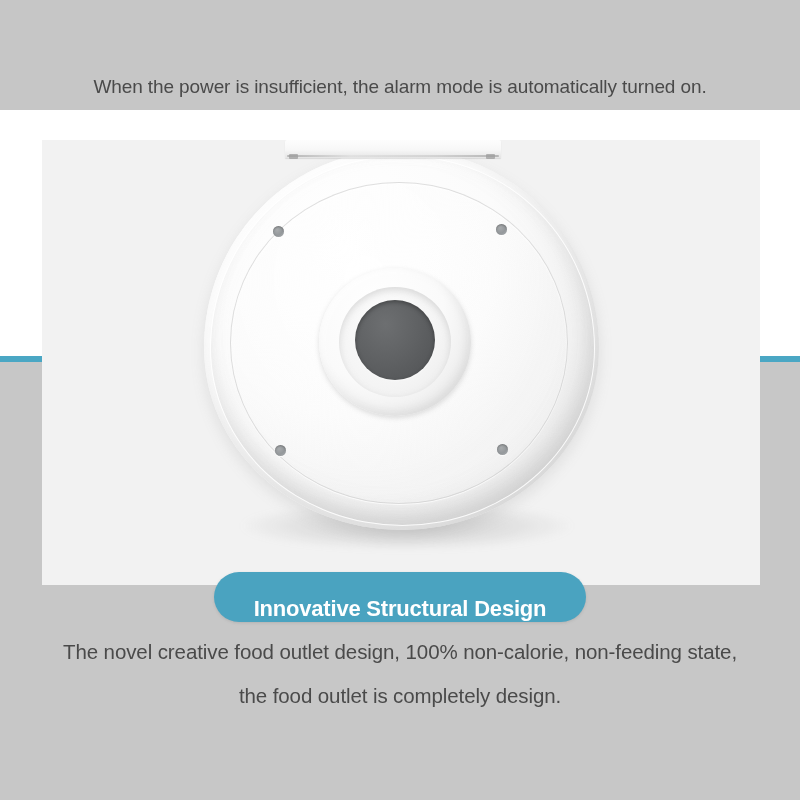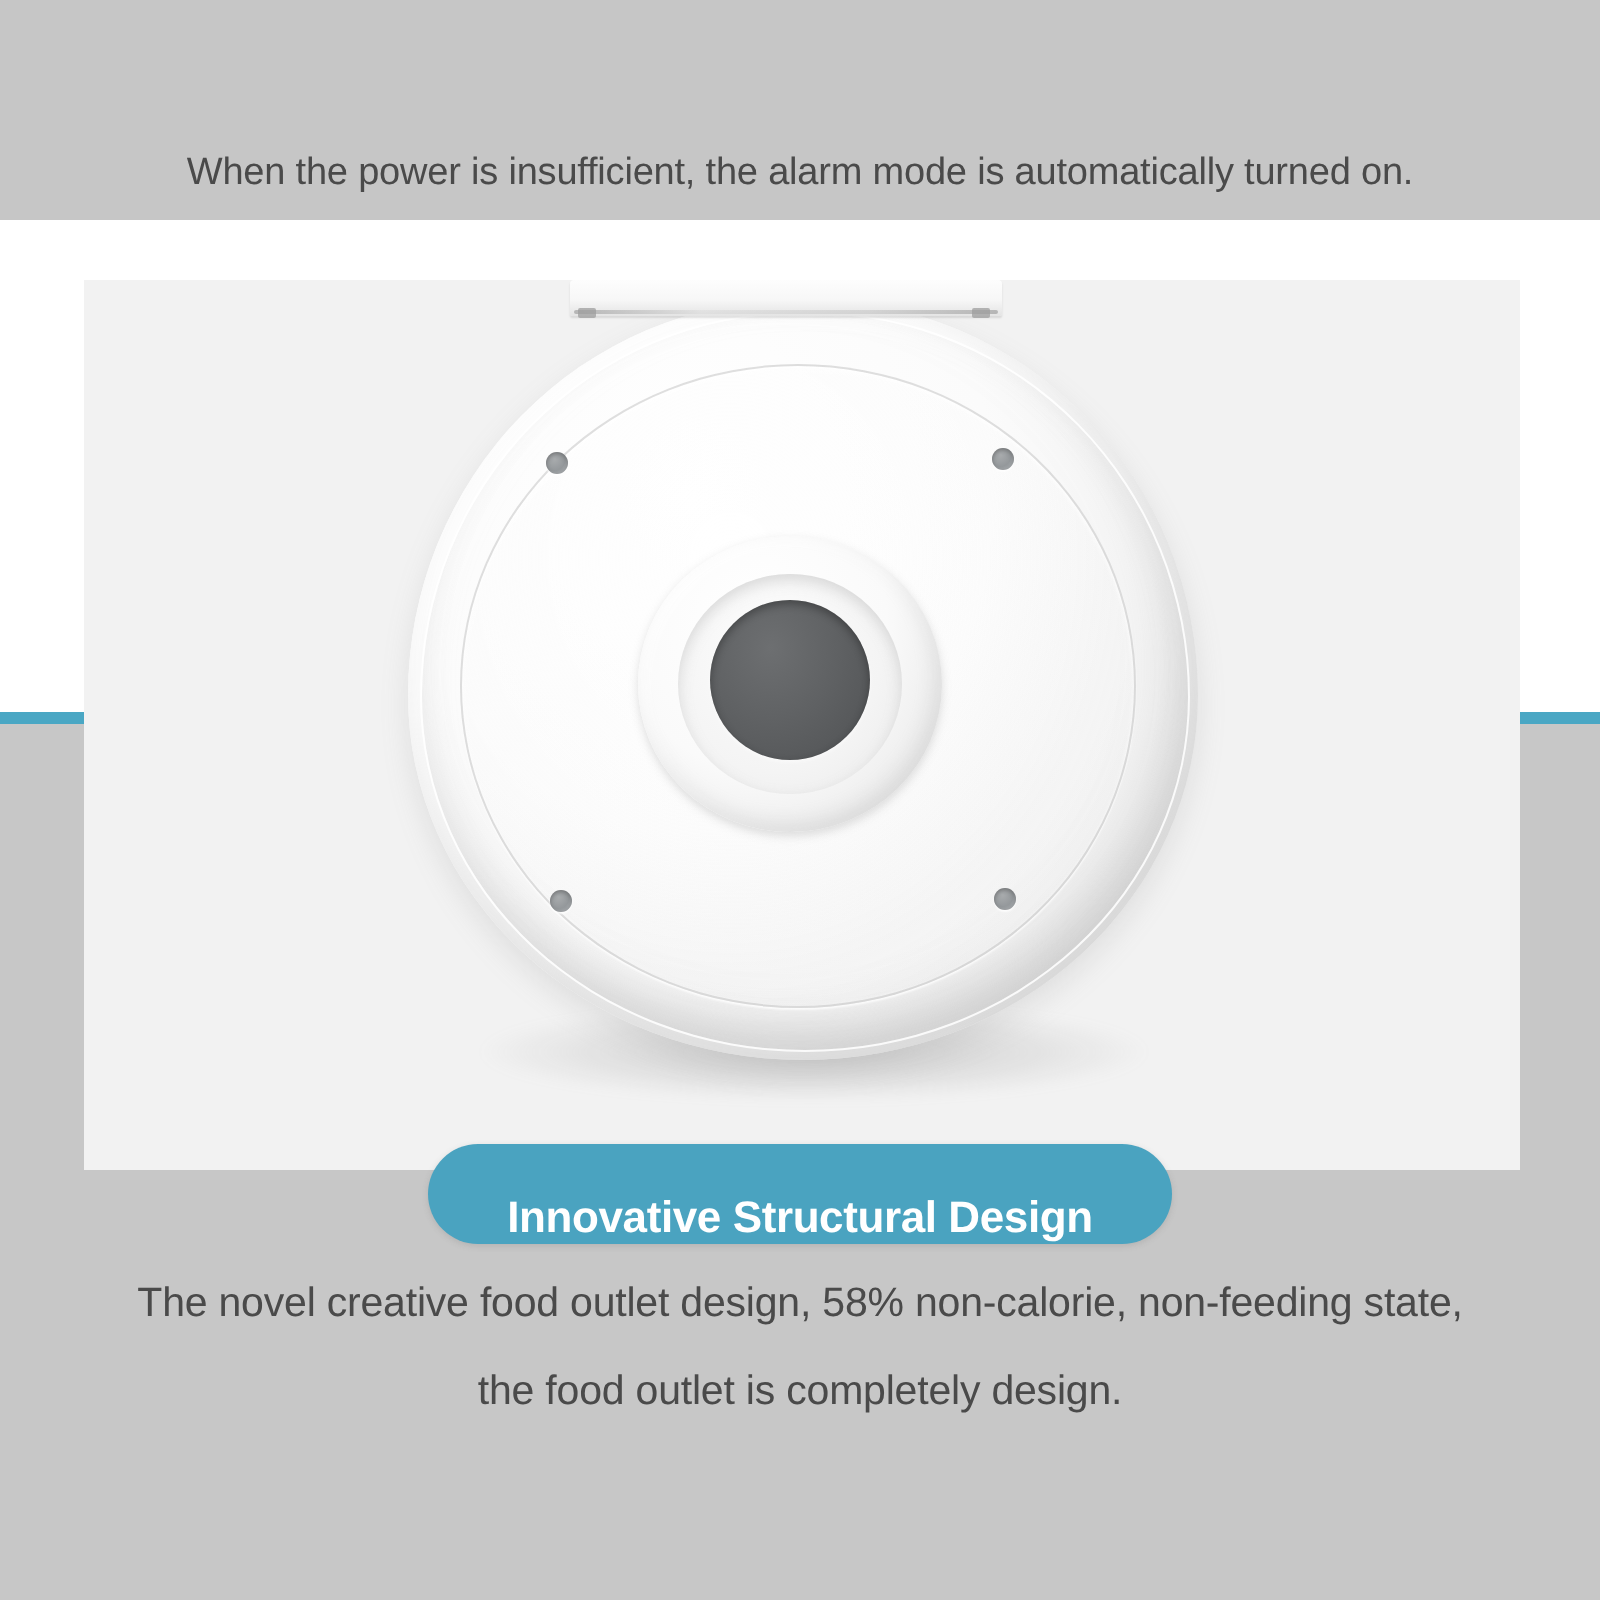--- a/index.html
+++ b/index.html
@@ -265,16 +265,16 @@
     <div class="screw tl"></div>
     <div class="screw tr"></div>
     <div class="screw bl"></div>
     <div class="screw br"></div>
   </div>
 
   <div class="pill">
     <span class="pill-label">Innovative Structural Design</span>
   </div>
 
-  <div class="caption line1">The novel creative food outlet design, 58% non-calorie, non-feeding state,</div>
+  <div class="caption line1">The novel creative food outlet design, 100% non-calorie, non-feeding state,</div>
   <div class="caption line2">the food outlet is completely design.</div>
 
 </div>
 
 </body></html>

